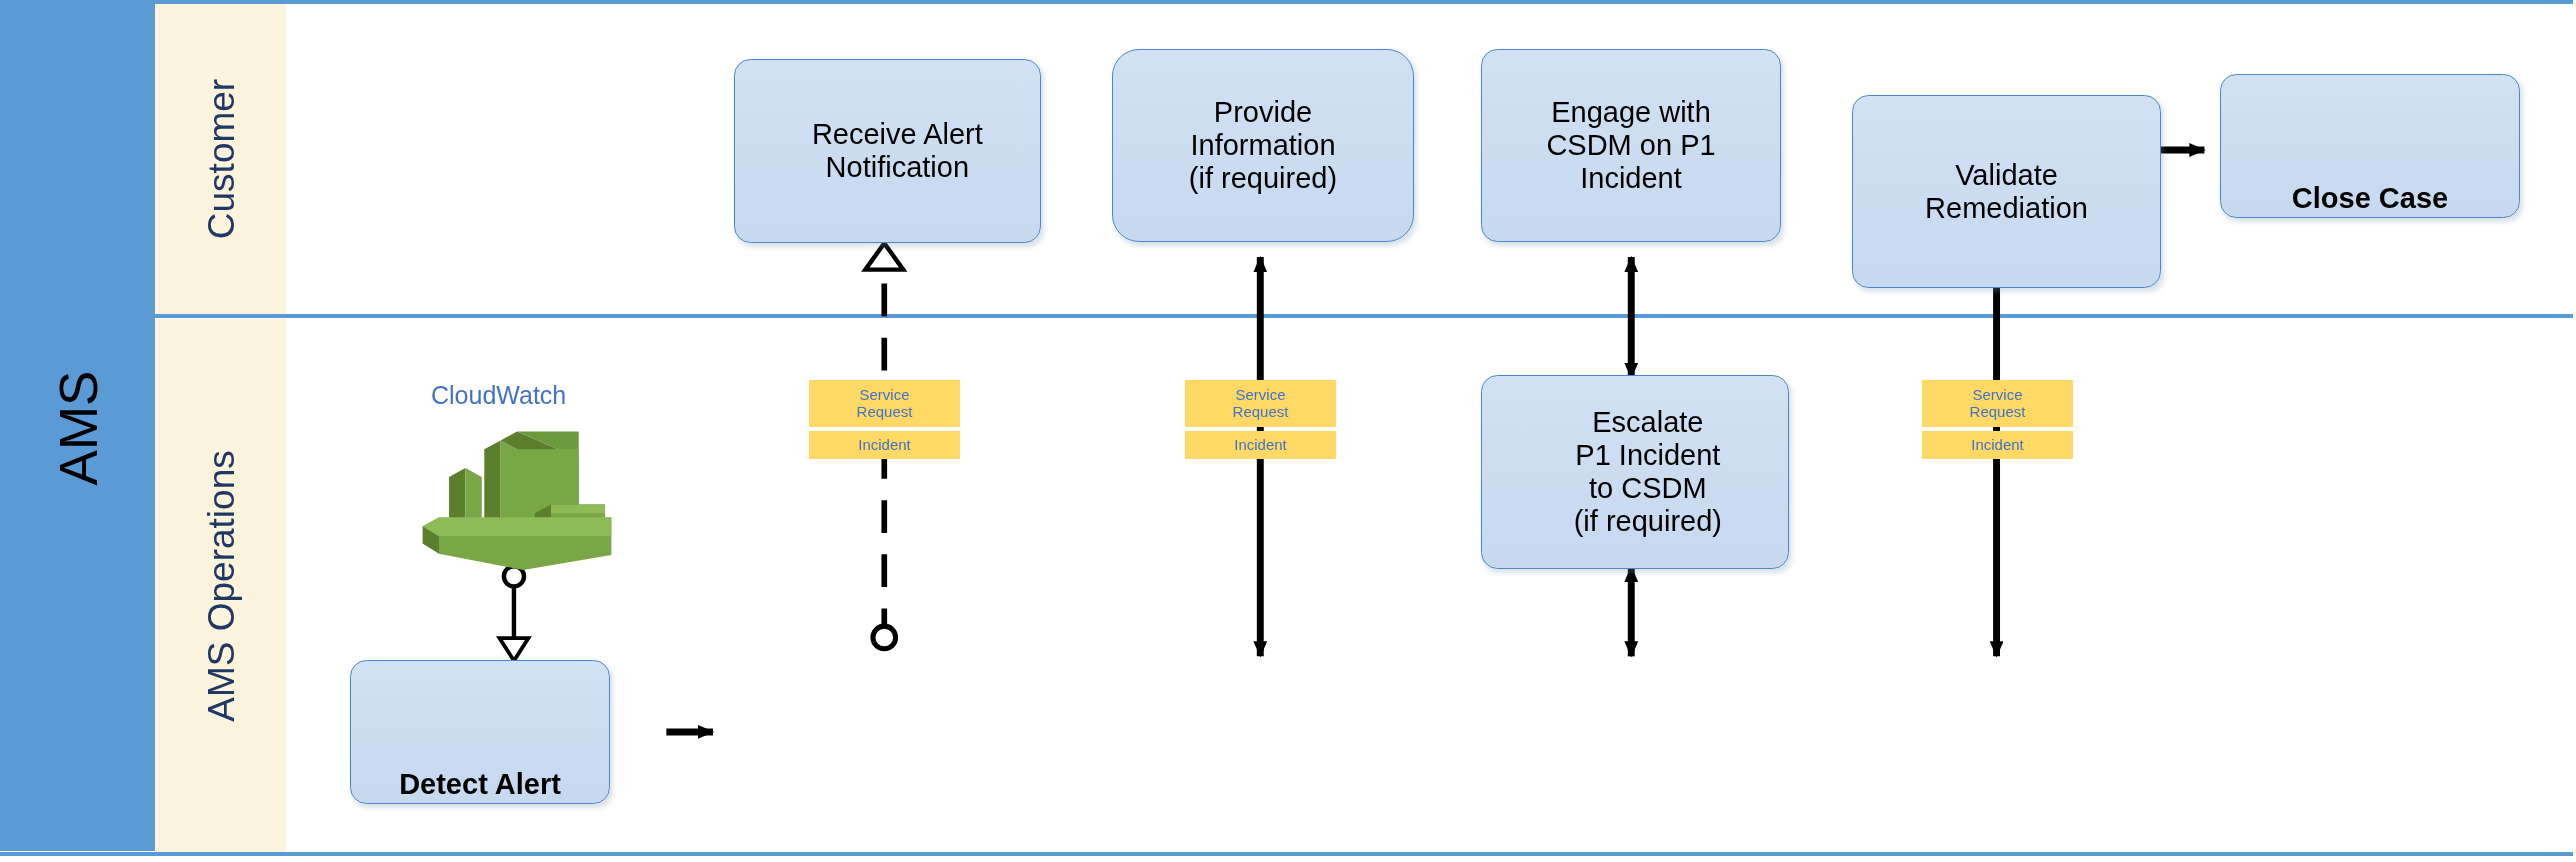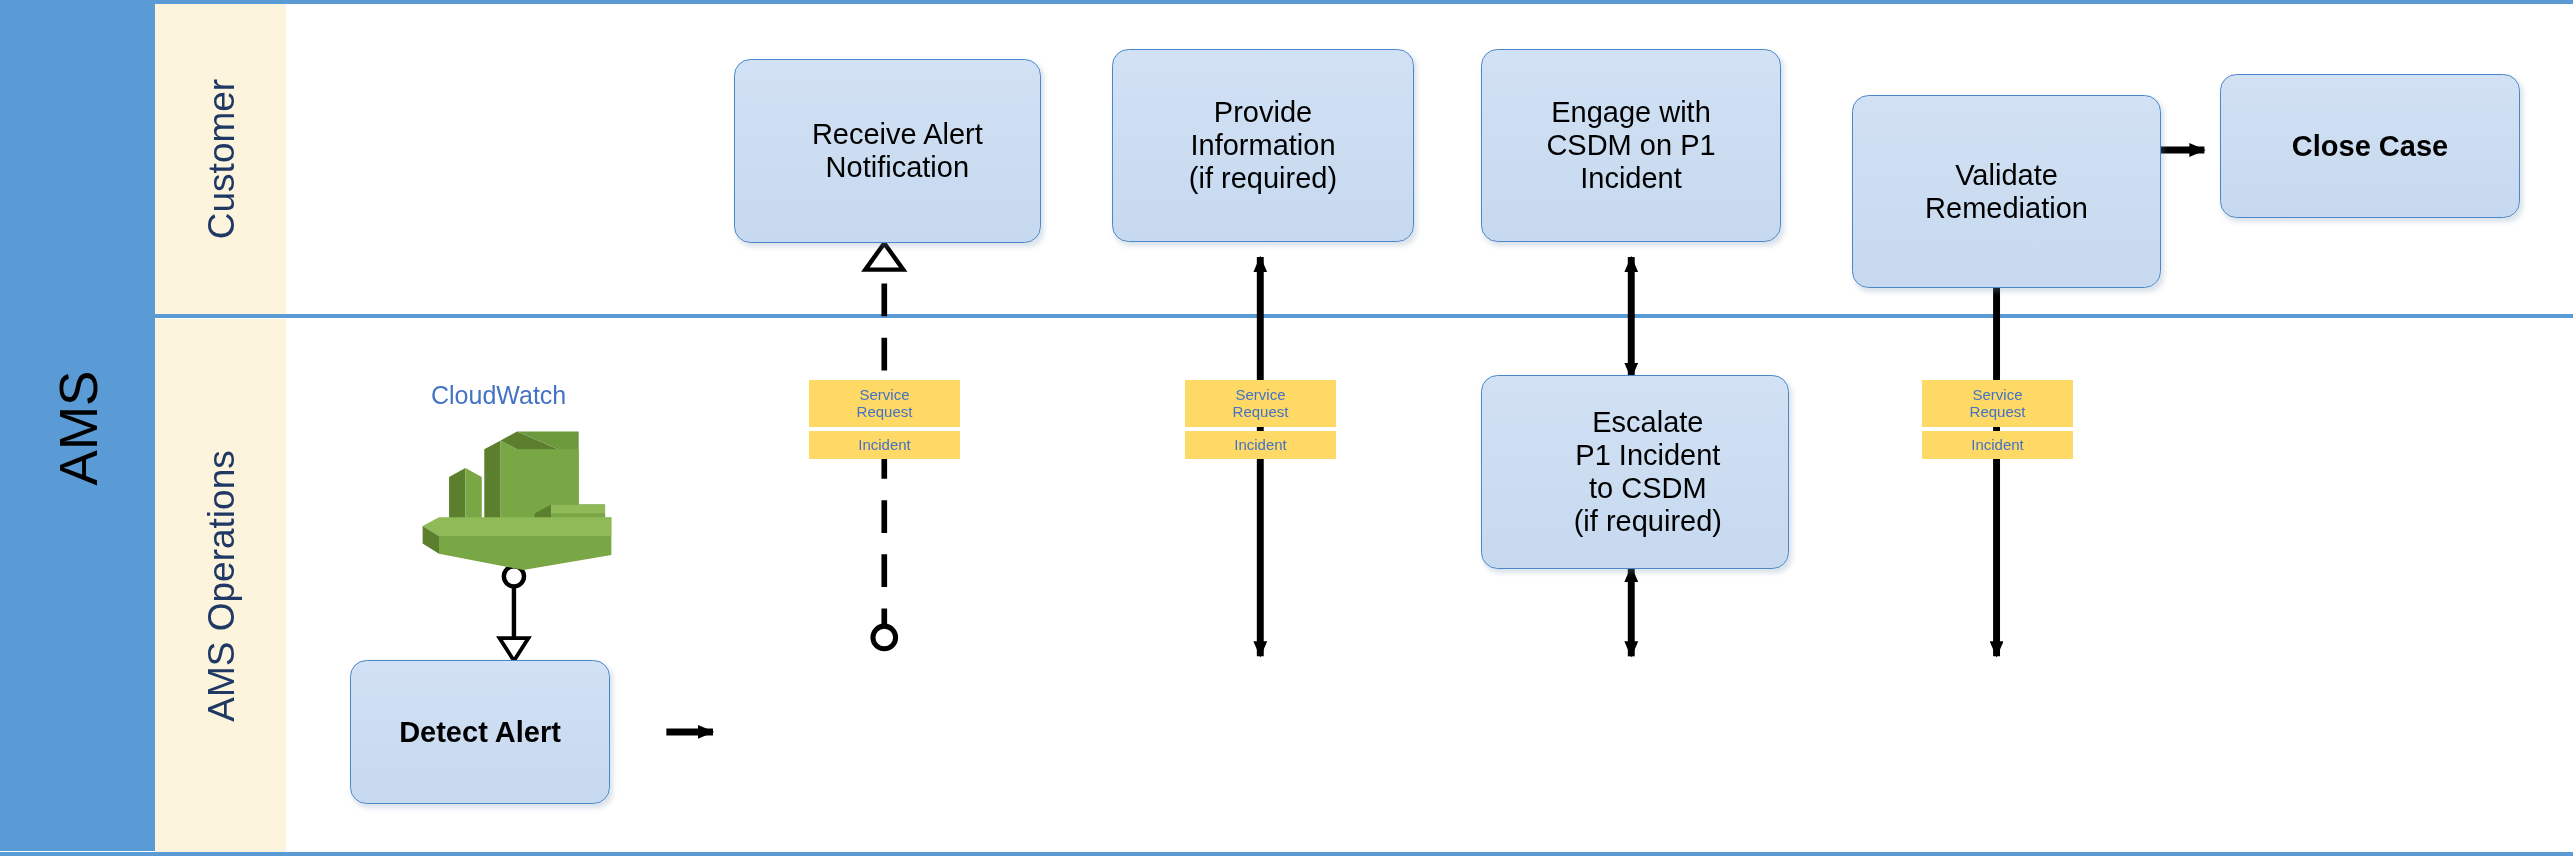--- a/index.html
+++ b/index.html
@@ -36,21 +36,21 @@
     border:1.3px solid #4a86c8;
     border-radius:16.4px;
     display:flex;align-items:center;justify-content:center;
     text-align:center;
     color:#000000;
     font-size:29px;
     line-height:1.13;
     box-shadow:2.5px 3.1px 5.7px rgba(120,150,180,.28);
     padding:2.5px 6.3px;
   }
-  .node.bold{font-weight:bold;}
+  .node.bold{font-weight:bold;align-items:flex-end;}
   .node .txt{white-space:pre-line;display:block;width:100%;}
   .node.big{font-size:38px;border-radius:12.6px;}
 
   
   .badge-group{position:absolute;}
   .badge{
     background:#FFD966;
     color:#4472C4;
     font-size:15px;
     line-height:1.18;
@@ -171,21 +171,21 @@
       <polygon points="36,186 310,186 310,216 170,240 36,214" fill="#7aa746"></polygon>
       <polygon points="10,170 310,156 310,186 36,186" fill="#8fba58"></polygon>
     </svg>
   </div>
 
   <div class="node" style="left:734px;top:59px;width:307px;height:184px;padding-left:26px;">
     <span class="txt">Receive Alert
 Notification</span>
   </div>
 
-  <div class="node" style="left:1112px;top:49px;width:302px;height:193px;">
+  <div class="node" style="left:1112px;top:49px;width:302px;height:193px;border-radius:27px;">
     <span class="txt">Provide
 Information
 (if required)</span>
   </div>
 
   <div class="node" style="left:1481px;top:49px;width:300px;height:193px;">
     <span class="txt">Engage with
 CSDM on P1
 Incident</span>
   </div>

